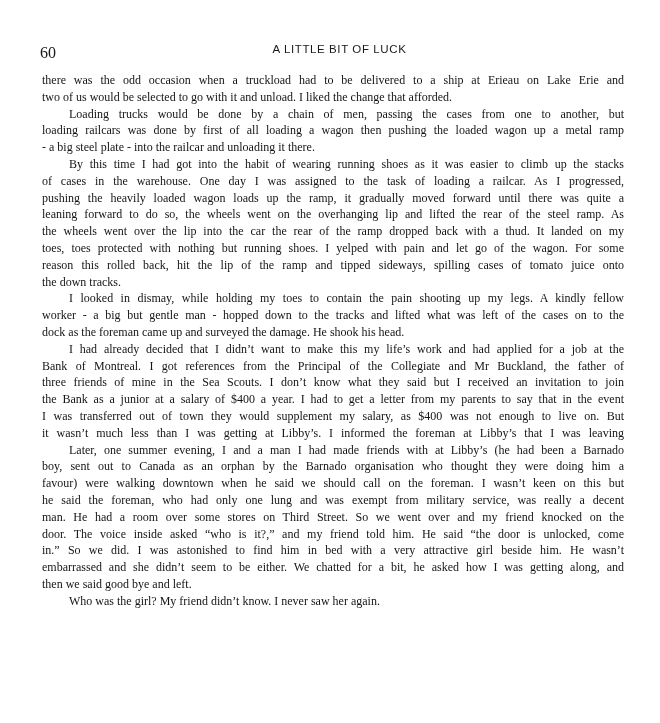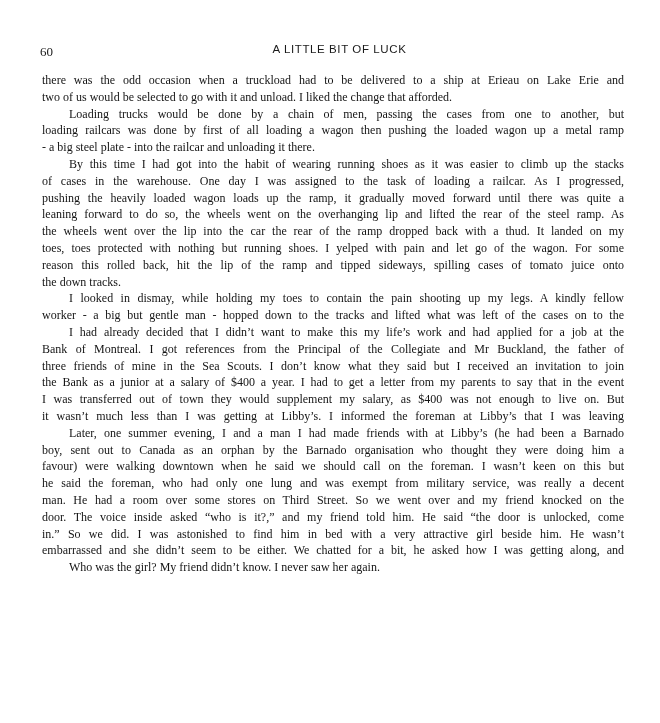--- a/index.html
+++ b/index.html
@@ -2,21 +2,21 @@
 <html><head>
 <meta charset="utf-8">
 <style>
   html, body { margin: 0; padding: 0; }
   body {
     width: 660px; height: 723px; background: #ffffff; position: relative; overflow: hidden;
     color: #141414;
   }
   .page-number {
     position: absolute; left: 40px; top: 44px;
-    font-family: "Liberation Serif", serif; font-size: 13px; color: #1a1a1a;
+    font-family: "Liberation Serif", serif; font-size: 16px; color: #1a1a1a;
   }
   .running-head {
     position: absolute; left: 0; width: 660px; top: 43px; text-align: center;
     font-family: "Liberation Sans", sans-serif; font-size: 11.5px; letter-spacing: 0.6px; color: #1a1a1a;
     padding-left: 19px; box-sizing: border-box;
   }
   .body-text {
     position: absolute; left: 42px; top: 72px; width: 582px;
     font-family: "Liberation Serif", serif; font-size: 12px; line-height: 16.8px;
   }
@@ -53,38 +53,40 @@
     <span class="line">leaning forward to do so, the wheels went on the overhanging lip and lifted the rear of the steel ramp. As</span>
     <span class="line">the wheels went over the lip into the car the rear of the ramp dropped back with a thud. It landed on my</span>
     <span class="line">toes, toes protected with nothing but running shoes. I yelped with pain and let go of the wagon. For some</span>
     <span class="line">reason this rolled back, hit the lip of the ramp and tipped sideways, spilling cases of tomato juice onto</span>
     <span class="line last">the down tracks.</span>
   </div>
 
   <div>
     <span class="line indent">I looked in dismay, while holding my toes to contain the pain shooting up my legs. A kindly fellow</span>
     <span class="line">worker - a big but gentle man - hopped down to the tracks and lifted what was left of the cases on to the</span>
+    <span class="line last">dock as the foreman came up and surveyed the damage. He shook his head.</span>
   </div>
 
   <div>
     <span class="line indent">I had already decided that I didn’t want to make this my life’s work and had applied for a job at the</span>
     <span class="line">Bank of Montreal. I got references from the Principal of the Collegiate and Mr Buckland, the father of</span>
     <span class="line">three friends of mine in the Sea Scouts. I don’t know what they said but I received an invitation to join</span>
     <span class="line">the Bank as a junior at a salary of $400 a year. I had to get a letter from my parents to say that in the event</span>
     <span class="line">I was transferred out of town they would supplement my salary, as $400 was not enough to live on. But</span>
     <span class="line">it wasn’t much less than I was getting at Libby’s. I informed the foreman at Libby’s that I was leaving</span>
   </div>
 
   <div>
     <span class="line indent">Later, one summer evening, I and a man I had made friends with at Libby’s (he had been a Barnado</span>
     <span class="line">boy, sent out to Canada as an orphan by the Barnado organisation who thought they were doing him a</span>
     <span class="line">favour) were walking downtown when he said we should call on the foreman. I wasn’t keen on this but</span>
     <span class="line">he said the foreman, who had only one lung and was exempt from military service, was really a decent</span>
     <span class="line">man. He had a room over some stores on Third Street. So we went over and my friend knocked on the</span>
     <span class="line">door. The voice inside asked “who is it?,” and my friend told him. He said “the door is unlocked, come</span>
     <span class="line">in.” So we did. I was astonished to find him in bed with a very attractive girl beside him. He wasn’t</span>
     <span class="line">embarrassed and she didn’t seem to be either. We chatted for a bit, he asked how I was getting along, and</span>
+    <span class="line last">then we said good bye and left.</span>
   </div>
 
   <div>
     <span class="line indent last">Who was the girl? My friend didn’t know. I never saw her again.</span>
   </div>
 </div>
 
 </body></html>

